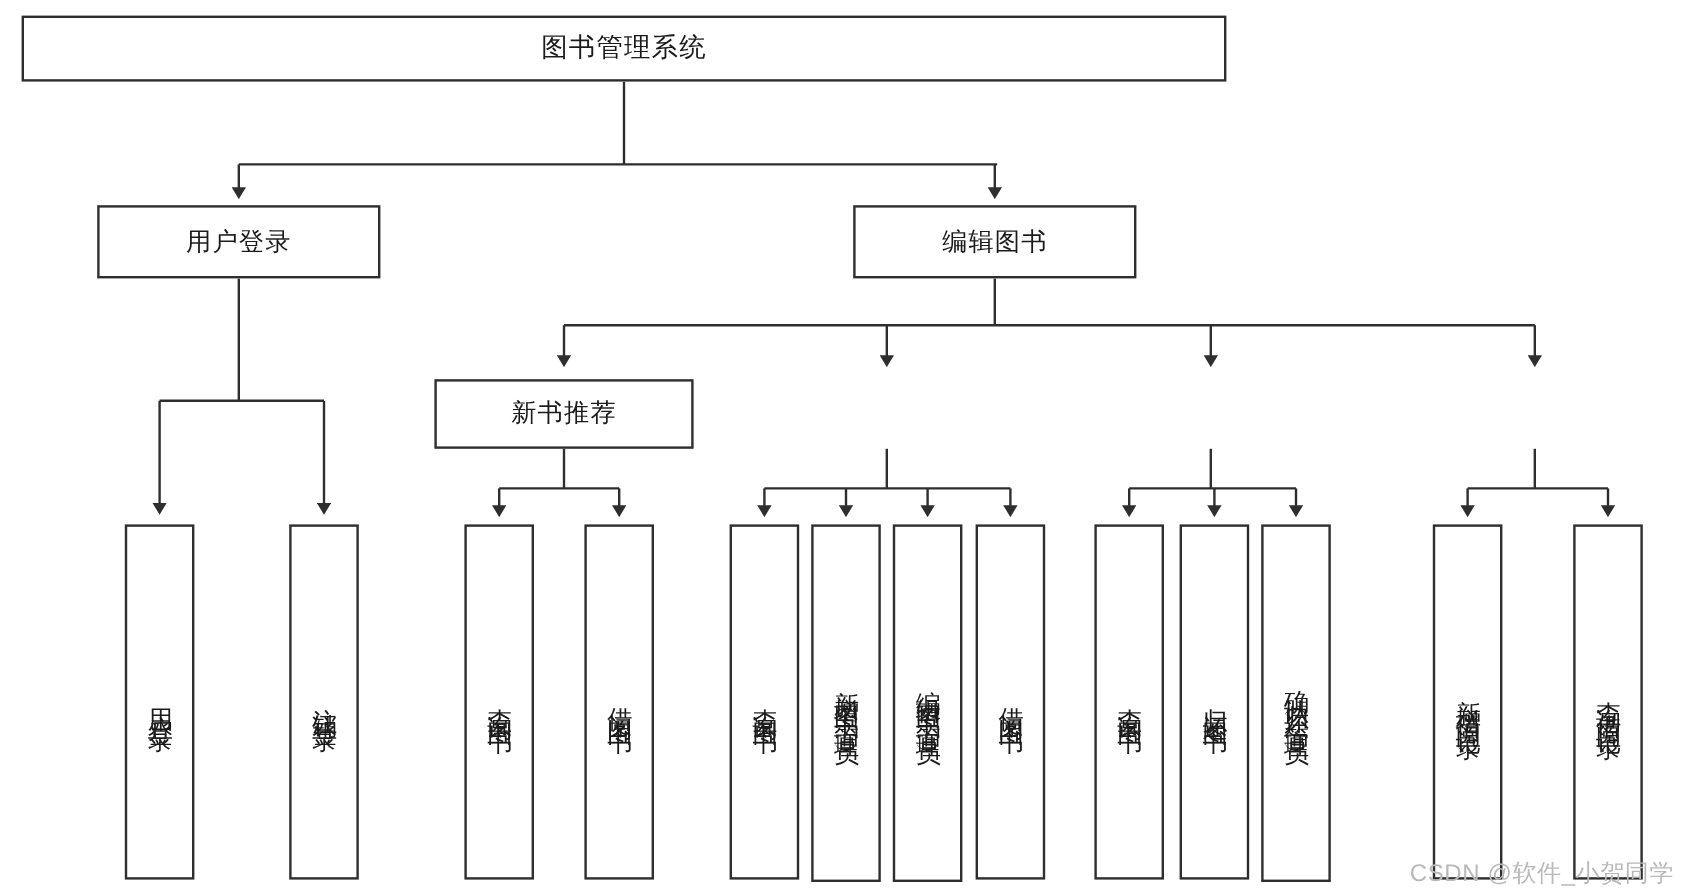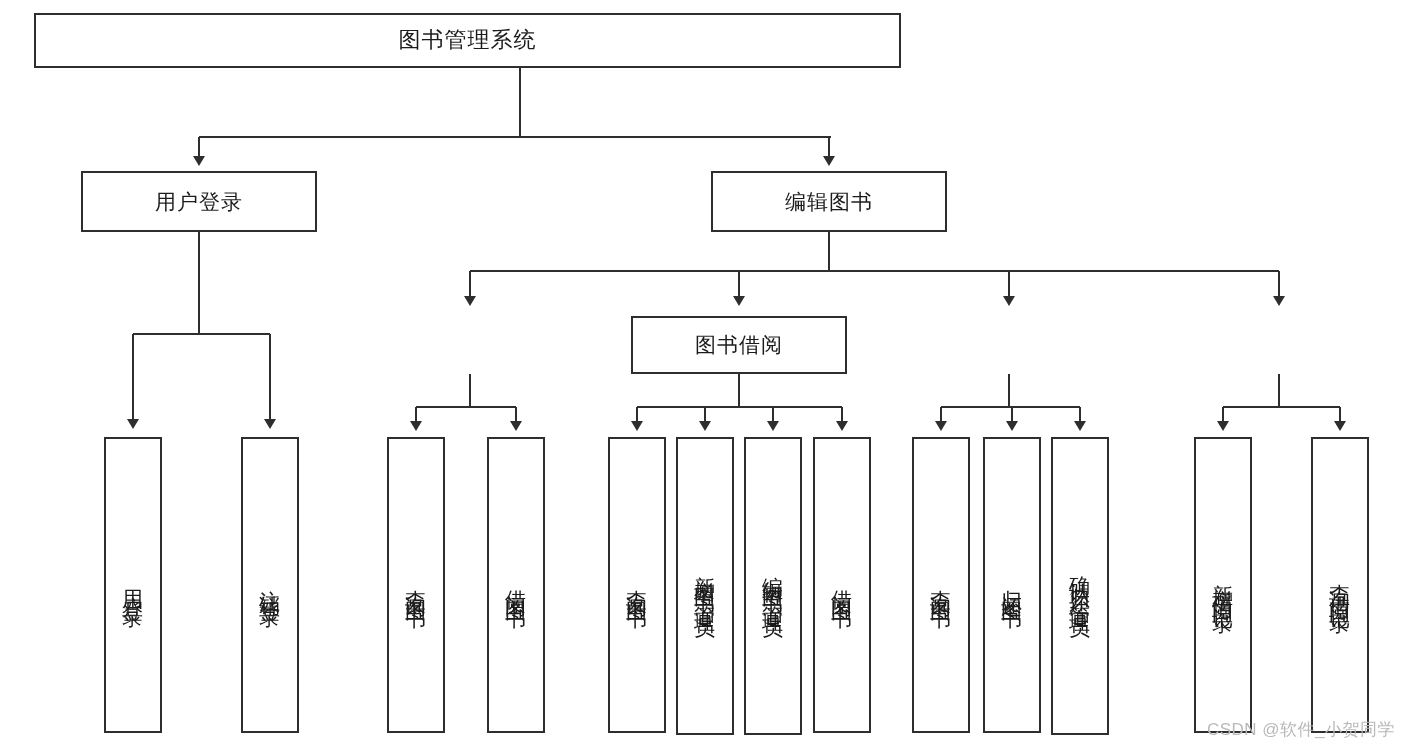--- a/index.html
+++ b/index.html
@@ -49,21 +49,21 @@
     font-size: 21px;
     letter-spacing: 6px;
     line-height: 1.1;
     padding-top: 6px;
     padding-bottom: 6px;
   }
   .watermark {
     position: absolute;
     right: 10px;
     bottom: 6px;
-    font-size: 17px;
+    font-size: 20px;
     color: #b9b9b9;
     letter-spacing: 0.5px;
     white-space: nowrap;
     user-select: none;
   }
 </style>
 </head>
 <body>
 
 <div id="canvas">
@@ -111,26 +111,26 @@
       <path d="M1012,407 L1012,422" marker-end="url(#arrow)"></path>
       <path d="M1080,407 L1080,422" marker-end="url(#arrow)"></path>
 
       <path d="M1279,374 L1279,407"></path>
       <path d="M1223,407 L1340,407"></path>
       <path d="M1223,407 L1223,422" marker-end="url(#arrow)"></path>
       <path d="M1340,407 L1340,422" marker-end="url(#arrow)"></path>
     </g>
   </svg>
 
-  <div class="node h root" id="n-root" style="left: 18px; top: 13px; width: 867px; height: 55px; margin-left: 16px;">图书管理系统</div>
+  <div class="node h root" id="n-root" style="left: 18px; top: 13px; width: 1004px; height: 55px;">图书管理系统</div>
 
   <div class="node h" style="left: 81px; top: 171px; width: 236px; height: 61px;">用户登录</div>
   <div class="node h" style="left: 711px; top: 171px; width: 236px; height: 61px;">编辑图书</div>
 
-  <div class="node h" style="left: 631px; top: 316px; width: 216px; height: 58px;">图书借阅</div>
+  <div class="node h" style="left: 362px; top: 316px; width: 216px; height: 58px;">新书推荐</div>
 
   <div class="node v" style="left: 104px; top: 437px; width: 58px; height: 296px;">用户登录</div>
   <div class="node v" style="left: 241px; top: 437px; width: 58px; height: 296px;">注销登录</div>
   <div class="node v" style="left: 387px; top: 437px; width: 58px; height: 296px;">查询图书</div>
   <div class="node v" style="left: 487px; top: 437px; width: 58px; height: 296px;">借阅图书</div>
   <div class="node v" style="left: 608px; top: 437px; width: 58px; height: 296px;">查询图书</div>
   <div class="node v" style="left: 676px; top: 437px; width: 58px; height: 298px;">新增图书（管理员）</div>
   <div class="node v" style="left: 744px; top: 437px; width: 58px; height: 298px;">编辑图书（管理员）</div>
   <div class="node v" style="left: 813px; top: 437px; width: 58px; height: 296px;">借阅图书</div>
   <div class="node v" style="left: 912px; top: 437px; width: 58px; height: 296px;">查询图书</div>

